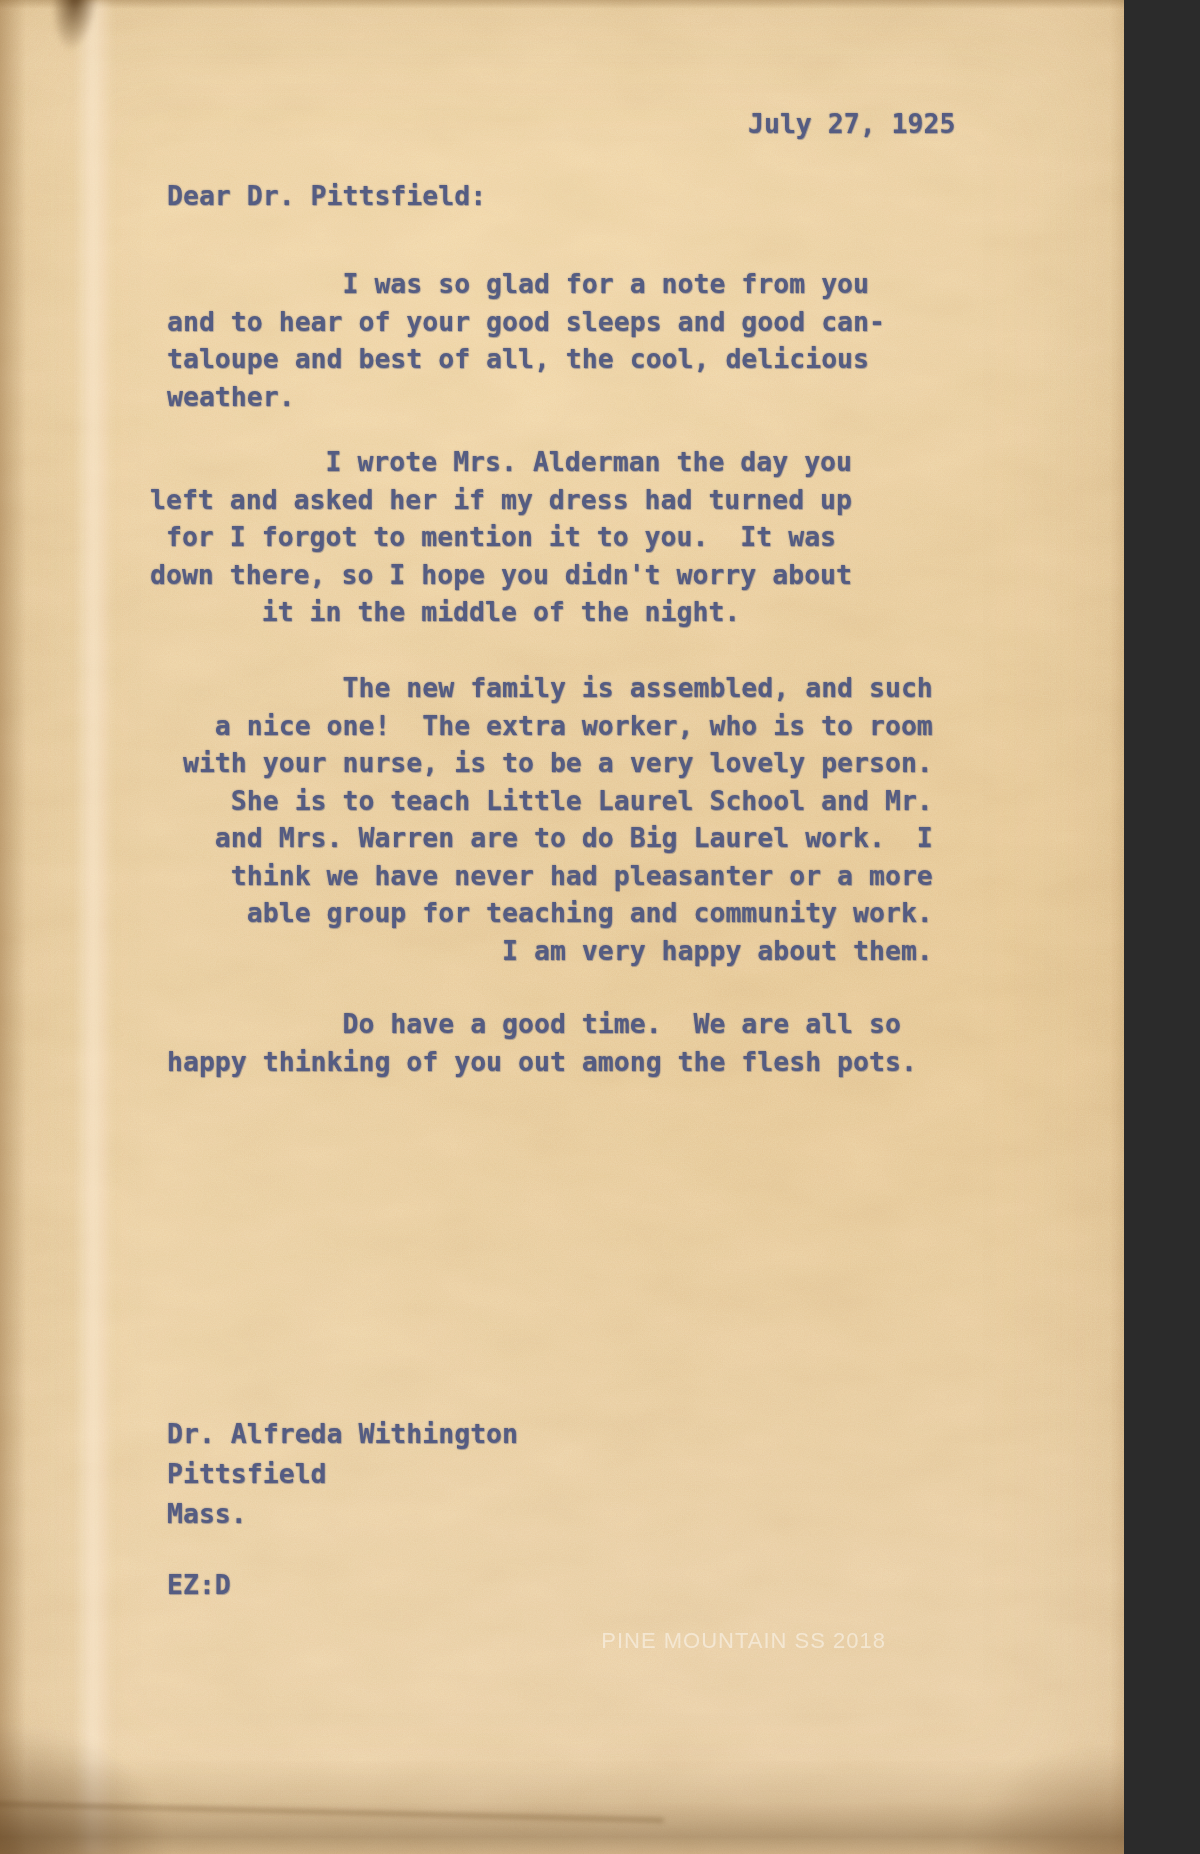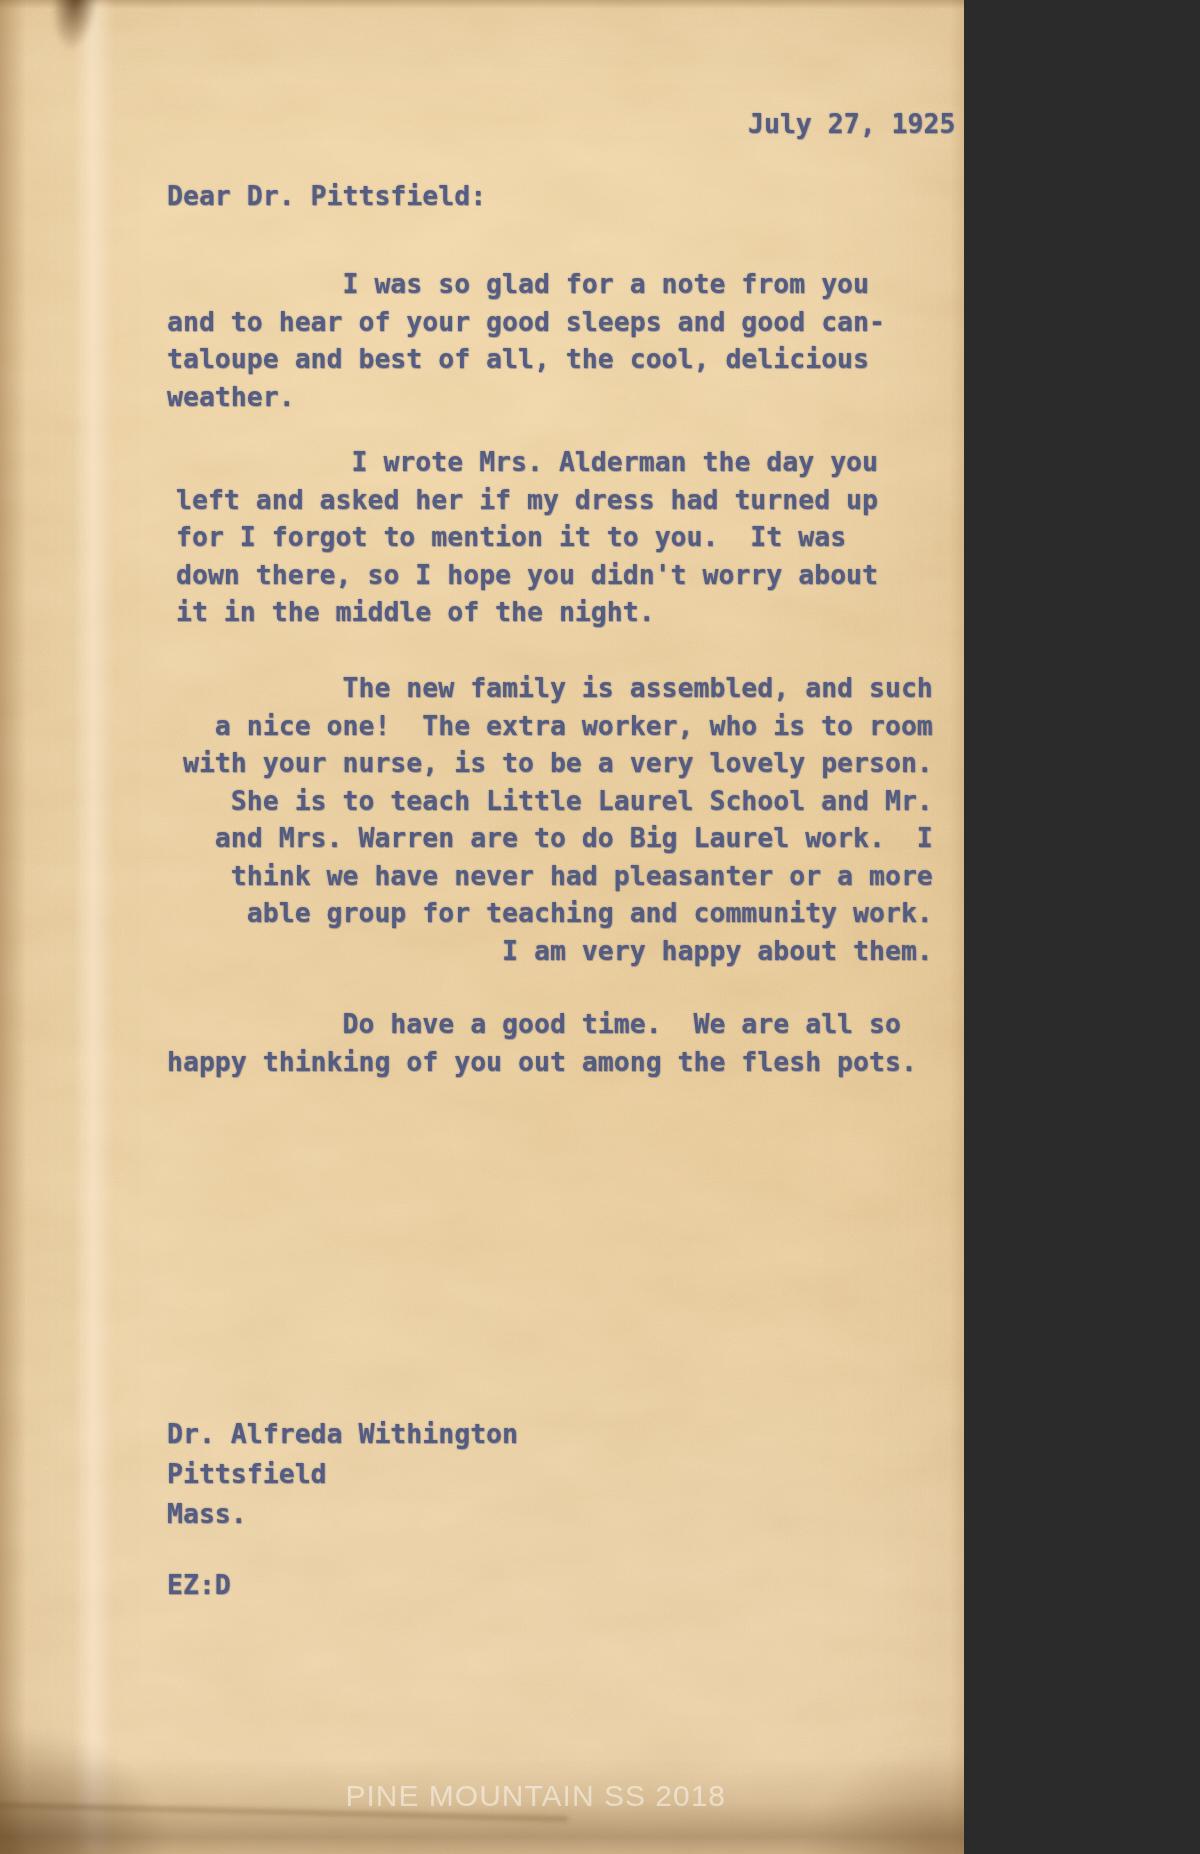--- a/index.html
+++ b/index.html
@@ -1,19 +1,19 @@
 <!DOCTYPE html>
 <html><head>
 <meta charset="utf-8">
 <style>
   html, body { margin: 0; padding: 0; background: #2b2b2b; }
 
   .page {
     position: relative;
-    width: 964px;
+    width: 1124px;
     height: 1854px;
     overflow: hidden;
     background-color: #ebcfa1;
     background-image:
       radial-gradient(ellipse 900px 700px at 42% 16%, rgba(249,224,178,0.55), rgba(249,224,178,0) 70%),
       radial-gradient(ellipse 1000px 900px at 82% 52%, rgba(230,195,138,0.35), rgba(230,195,138,0) 72%),
       radial-gradient(ellipse 800px 1100px at 14% 72%, rgba(242,217,172,0.45), rgba(242,217,172,0) 75%),
       linear-gradient(to bottom, #edd2a5 0%, #eacea0 55%, #ecd2ab 100%);
     box-shadow: inset 0 0 140px rgba(165,124,72,0.22);
     font-family: "DejaVu Sans Mono", "Liberation Mono", monospace;
@@ -101,32 +101,32 @@
     color: #4a5480;
     white-space: pre;
     text-shadow: 0 0 2px rgba(58,68,105,0.55), 0.6px 0.6px 0 rgba(58,68,105,0.30);
     filter: blur(0.3px);
     opacity: 0.93;
   }
 
   .letter-date        { left: 748px; top: 105px; }
   .letter-salutation  { left: 167px; top: 177px; }
   .para-1             { left: 167px; top: 265px; }
-  .para-2             { left: 176px; top: 443px; }
+  .para-2             { left: 150px; top: 443px; text-align: center; }
   .para-3             { left: 167px; top: 669px; text-align: right; }
   .para-4             { left: 167px; top: 1005px; }
   .letter-closing     { left: 610px; top: 1121px; }
   .recipient-block    { left: 167px; top: 1414px; line-height: 40px; }
   .typist-initials    { left: 167px; top: 1566px; }
 
   .watermark {
     position: absolute;
-    right: 238px; top: 1779px;
+    right: 238px; top: 1628px;
     font-family: "Liberation Sans", sans-serif;
-    font-size: 30px;
+    font-size: 22px;
     font-weight: 400;
     letter-spacing: 1px;
     color: rgba(253,251,247,0.52);
     white-space: pre;
   }
 </style>
 </head>
 <body>
 
 <div class="page">

